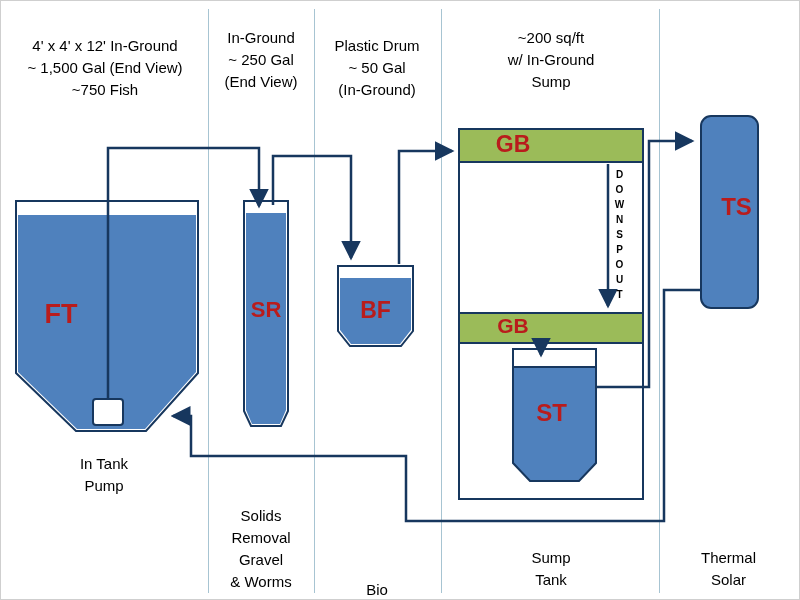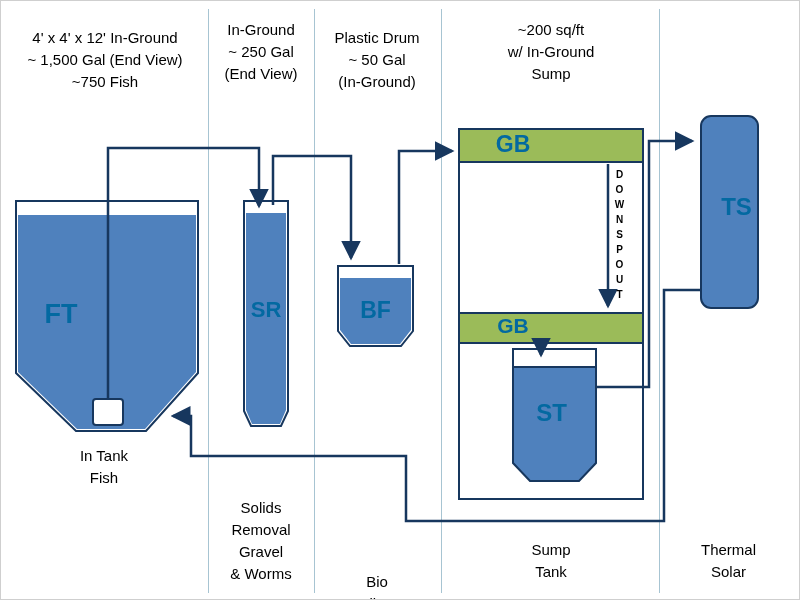--- a/index.html
+++ b/index.html
@@ -2,22 +2,22 @@
 <html><head>
 <meta charset="utf-8">
 <style>
   html,body{margin:0;padding:0;background:#fff;}
   .canvas{
     position:relative;width:800px;height:600px;background:#fff;
     font-family:"Liberation Sans",sans-serif;color:#000;overflow:hidden;
     border:1px solid #cfcfcf;box-sizing:border-box;
   }
   .svg-layer{position:absolute;left:0;top:0;width:800px;height:600px;}
-  .txt{position:absolute;text-align:center;font-size:15px;line-height:22px;}
-  .tanklabel{position:absolute;font-weight:bold;text-align:center;color:#0369a1;}
+  .txt{position:absolute;text-align:center;font-size:15px;line-height:22px;margin-top:8px;}
+  .tanklabel{position:absolute;font-weight:bold;text-align:center;color:#b91c1c;}
   .divider{position:absolute;top:8px;height:584px;width:1px;background:#a7c4d2;}
   .downspout{
     position:absolute;writing-mode:vertical-rl;text-orientation:upright;
     font-size:10px;letter-spacing:4px;font-weight:bold;color:#000;
   }
 </style>
 </head>
 <body>
 
 <div class="canvas">
@@ -89,21 +89,21 @@
   <div class="tanklabel" style="left:337px;top:296px;width:75px;font-size:23px">BF</div>
   <div class="tanklabel" style="left:482px;top:130px;width:60px;font-size:23px">GB</div>
   <div class="tanklabel" style="left:482px;top:313px;width:60px;font-size:21px">GB</div>
   <div class="tanklabel" style="left:512px;top:398px;width:77px;font-size:24px">ST</div>
   <div class="tanklabel" style="left:700px;top:192px;width:71px;font-size:24px">TS</div>
 
   <div class="downspout" style="left:613px;top:168px;height:140px">DOWNSPOUT</div>
 
   <div class="txt" style="left:58px;top:444px;width:90px">
     <div>In Tank</div>
-    <div>Fish</div>
+    <div>Pump</div>
   </div>
   <div class="txt" style="left:210px;top:496px;width:100px">
     <div>Solids</div>
     <div>Removal</div>
     <div>Gravel</div>
     <div>&amp; Worms</div>
   </div>
   <div class="txt" style="left:316px;top:570px;width:120px">
     <div>Bio</div>
     <div>Filter</div>

